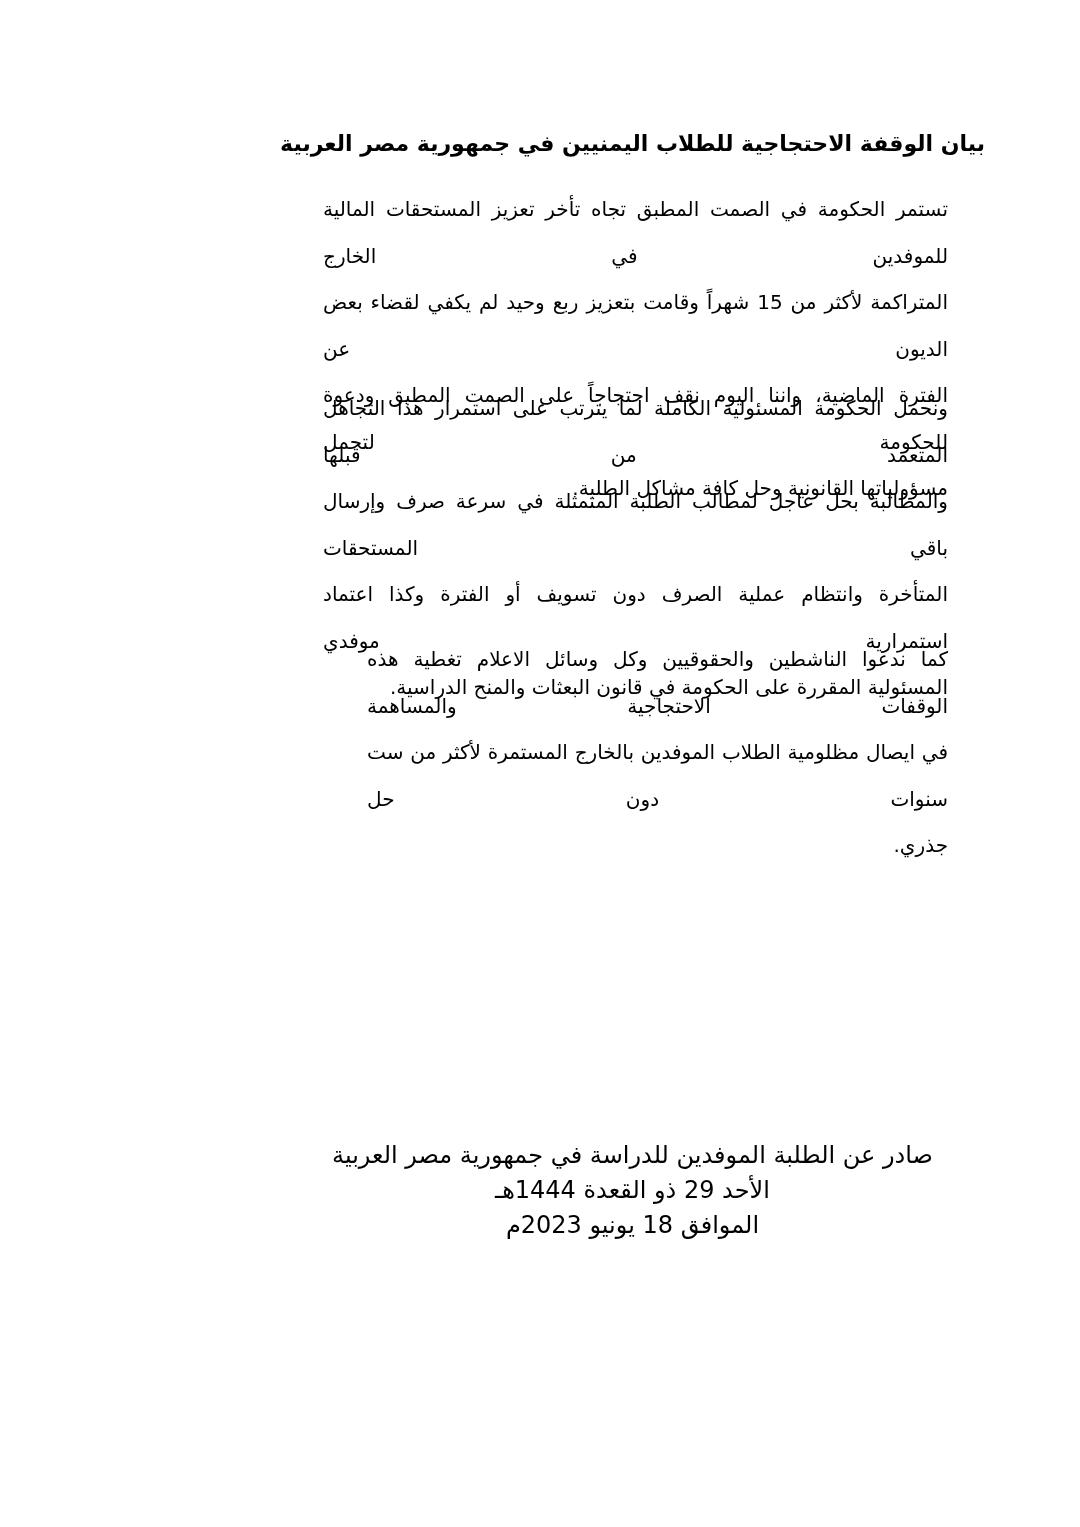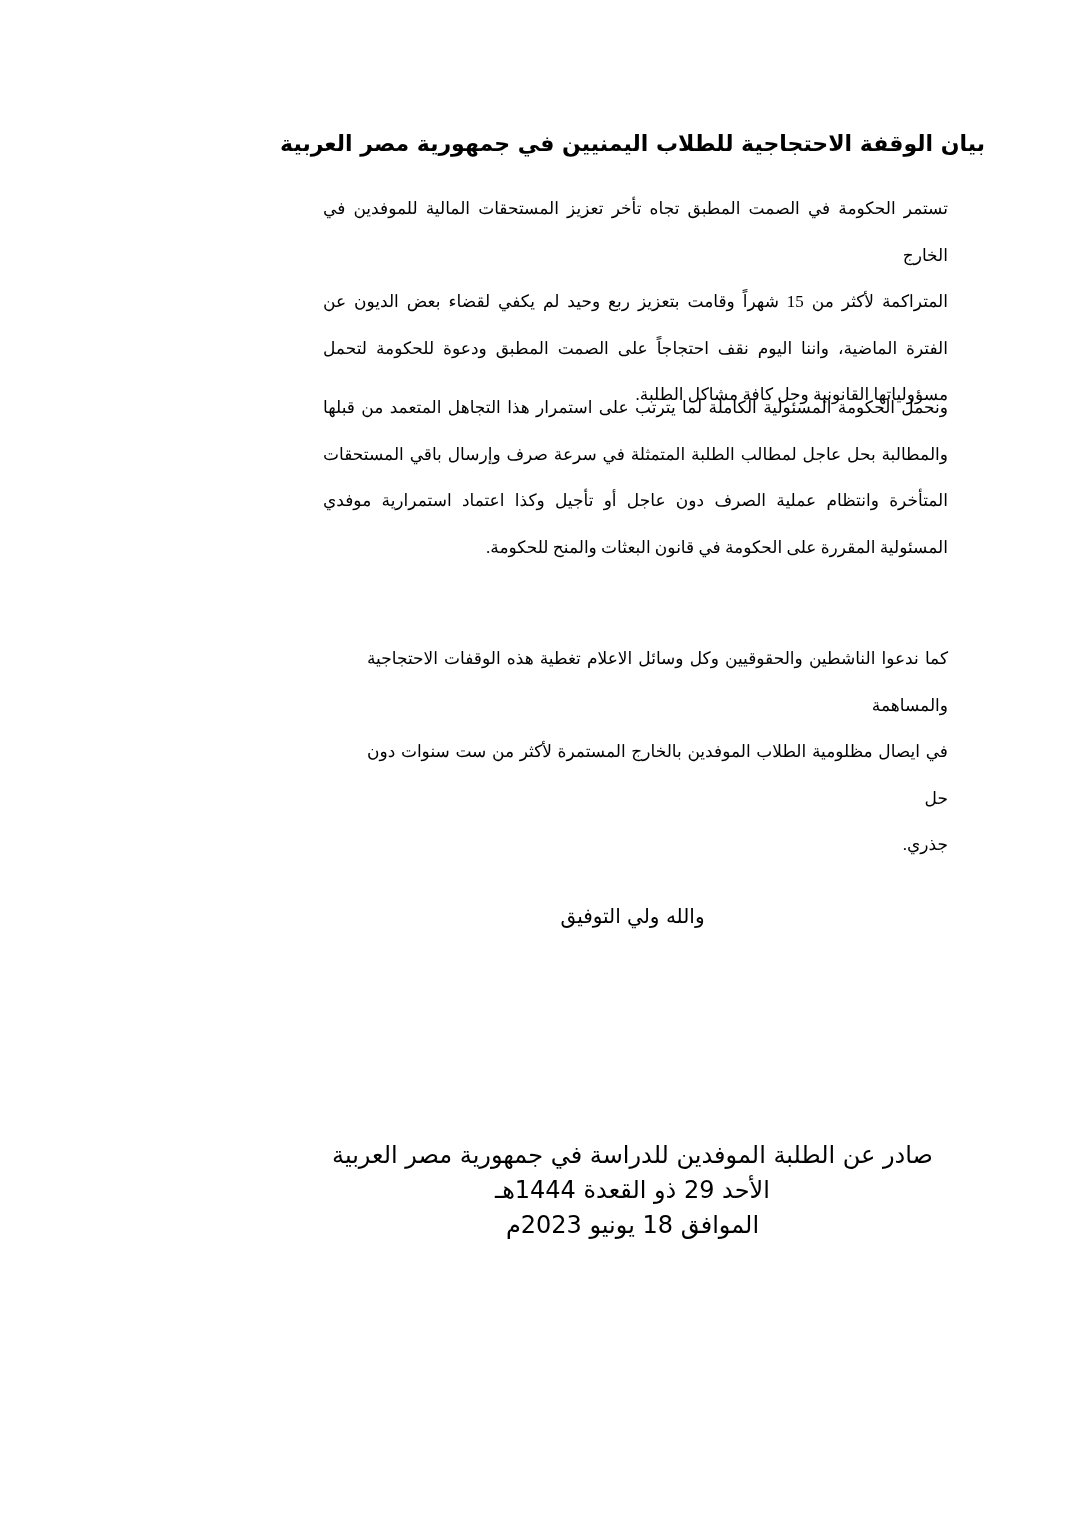--- a/index.html
+++ b/index.html
@@ -25,22 +25,21 @@
     margin: 0;
     text-align: center;
     font-size: 22px;
     font-weight: bold;
     line-height: 44px;
   }
   .para {
     position: absolute;
     right: 132px;
     left: 138px;
-    font-size: 17px;
-    font-family: Liberation Serif, serif;
+    font-size: 20px;
   }
   .p1 { top: 186px; }
   .p2 { top: 385px; }
   .p3 { top: 636px; margin-left: 44px; }
   .jline {
     line-height: 46.5px;
     text-align: justify;
     text-align-last: justify;
     text-justify: inter-word;
     white-space: normal;
@@ -78,31 +77,30 @@
   <div class="para p1">
     <div class="jline">تستمر الحكومة في الصمت المطبق تجاه تأخر  تعزيز المستحقات المالية للموفدين في الخارج</div>
     <div class="jline">المتراكمة لأكثر من 15 شهراً وقامت بتعزيز ربع وحيد لم يكفي لقضاء بعض  الديون عن</div>
     <div class="jline">الفترة الماضية، واننا اليوم نقف احتجاجاً على الصمت المطبق ودعوة للحكومة لتحمل</div>
     <div class="jline last">مسؤولياتها القانونية وحل كافة مشاكل الطلبة.</div>
   </div>
 
   <div class="para p2">
     <div class="jline">ونحمل الحكومة المسئولية الكاملة لما يترتب على استمرار هذا التجاهل المتعمد من قبلها</div>
     <div class="jline">والمطالبة بحل عاجل لمطالب الطلبة المتمثلة في سرعة صرف وإرسال باقي المستحقات</div>
-    <div class="jline">المتأخرة وانتظام عملية الصرف دون عاجل أو تأجيل وكذا اعتماد استمرارية موفدي</div>
-    <div class="jline last">المسئولية المقررة على الحكومة في قانون البعثات والمنح للحكومة.</div>
+    <div class="jline">المتأخرة وانتظام عملية الصرف دون تسويف أو الفترة وكذا اعتماد استمرارية موفدي</div>
+    <div class="jline last">المسئولية المقررة على الحكومة في قانون البعثات والمنح الدراسية.</div>
   </div>
 
   <div class="para p3">
     <div class="jline">كما ندعوا الناشطين والحقوقيين وكل وسائل الاعلام تغطية هذه الوقفات الاحتجاجية والمساهمة</div>
     <div class="jline">في ايصال مظلومية الطلاب الموفدين بالخارج المستمرة لأكثر من ست سنوات دون حل</div>
     <div class="jline last">جذري.</div>
   </div>
 
-  <div class="blessing">والله ولي التوفيق</div>
 
   <div class="footer-block">
     <div>صادر عن الطلبة الموفدين للدراسة في جمهورية مصر العربية</div>
     <div>الأحد 29 ذو القعدة 1444هـ</div>
     <div>الموافق 18 يونيو 2023م</div>
   </div>
 
 </div>
 
 </body></html>

